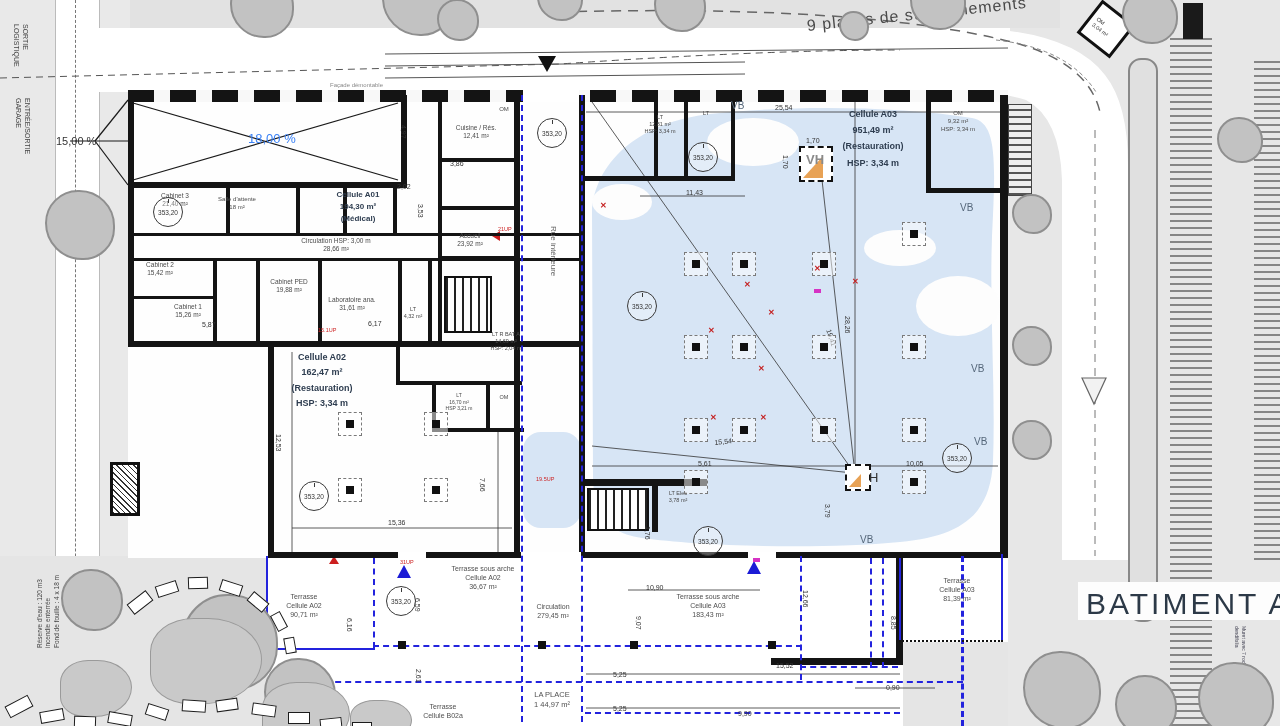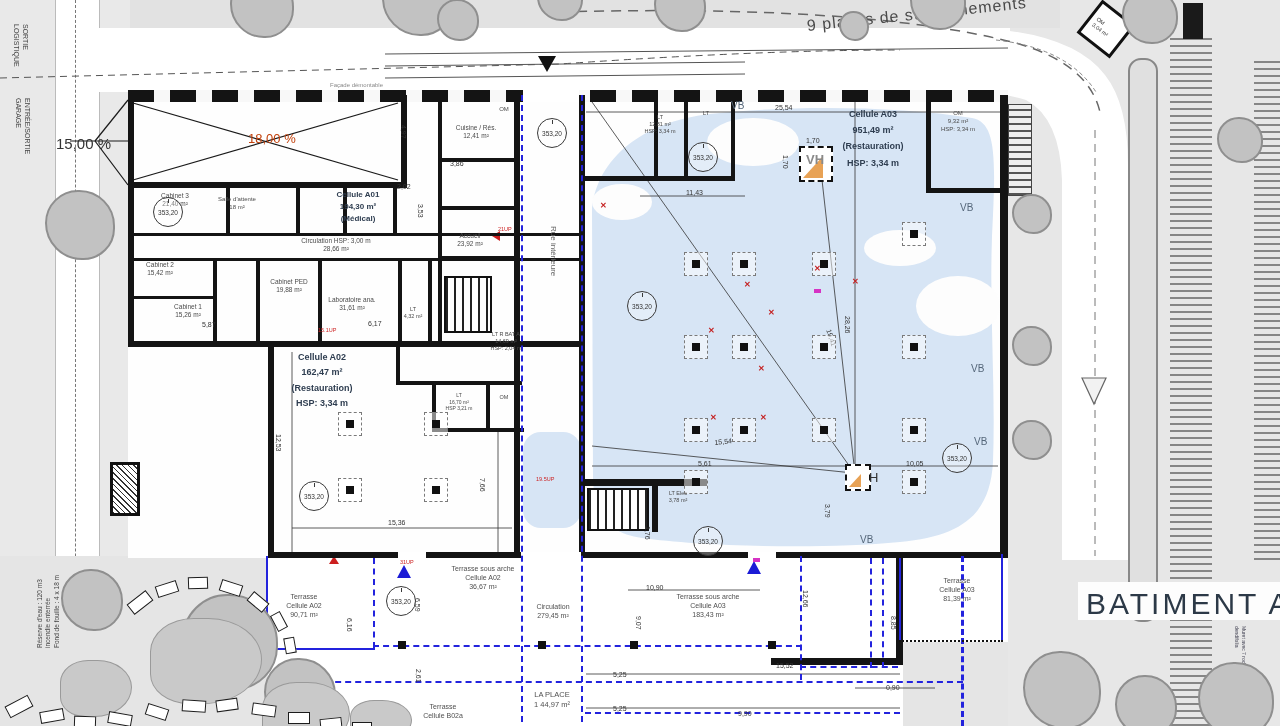--- a/index.html
+++ b/index.html
@@ -198,22 +198,22 @@
     <div class="bsh" style="left: 266px; top: 648px; width: 109px;"></div>
     <div class="dotk" style="left: 899px; top: 640px; width: 104px;"></div>
     <div class="abs" style="left: 398px; top: 641px; width: 8px; height: 8px; background: rgb(17, 17, 17);"></div>
     <div class="abs" style="left: 538px; top: 641px; width: 8px; height: 8px; background: rgb(17, 17, 17);"></div>
     <div class="abs" style="left: 630px; top: 641px; width: 8px; height: 8px; background: rgb(17, 17, 17);"></div>
     <div class="abs" style="left: 768px; top: 641px; width: 8px; height: 8px; background: rgb(17, 17, 17);"></div>
     <div class="lbl" style="left: 1086px; top: 584px; font-size: 30px; color: rgb(44, 57, 71); letter-spacing: 3px; font-weight: normal; transform: none;">BATIMENT A</div>
     <div class="lbl" style="left: 806px; top: 16px; font-size: 16px; color: rgb(74, 74, 74); letter-spacing: 1px; font-weight: normal; transform: rotate(-6deg);">9 places de stationnements</div>
     <div class="lbl" style="left: 330px; top: 82px; font-size: 6px; color: rgb(138, 138, 138); letter-spacing: 0px; font-weight: normal; transform: none;">Façade démontable</div>
     <div class="lbl" style="left: 558px; top: 226px; font-size: 8px; color: rgb(102, 102, 102); letter-spacing: 0px; font-weight: normal; transform: rotate(90deg);">Rue intérieure</div>
-    <div class="lbl" style="left: 248px; top: 131px; font-size: 13px; color: #c2410c; letter-spacing: 0px; font-weight: normal; transform: none;">18,00 %</div>
-    <div class="lbl" style="left: 56px; top: 134px; font-size: 15px; color: rgb(51, 51, 51); letter-spacing: 0px; font-weight: normal; transform: none;">15,00 %</div>
+    <div class="lbl" style="left: 248px; top: 131px; font-size: 13px; color: #3b82f6; letter-spacing: 0px; font-weight: normal; transform: none;">18,00 %</div>
+    <div class="lbl" style="left: 56px; top: 134px; font-size: 11px; color: rgb(51, 51, 51); letter-spacing: 0px; font-weight: normal; transform: none;">15,00 %</div>
     <div class="lbl" style="left: 30px; top: 24px; font-size: 7px; color: rgb(68, 68, 68); letter-spacing: 0px; font-weight: normal; transform: rotate(90deg);">SORTIE
 LOGISTIQUE</div>
     <div class="lbl" style="left: 32px; top: 98px; font-size: 7px; color: rgb(68, 68, 68); letter-spacing: 0px; font-weight: normal; transform: rotate(90deg);">ENTRÉE/SORTIE
 GARAGE</div>
     <div class="lbl" style="left: 36px; top: 648px; font-size: 6.5px; color: rgb(68, 68, 68); letter-spacing: 0px; font-weight: normal; transform: rotate(-90deg);">Réserve d'eau : 120 m3
 incendie enterrée
 Fond de fouille : 4 x 18 m</div>
     <div class="lbl" style="left: 1247px; top: 626px; font-size: 5px; color: rgb(68, 68, 85); letter-spacing: 0px; font-weight: normal; transform: rotate(90deg);">Muret avec 7 roches
 dendifolia</div>
     <div class="lbl" style="left: 1099px; top: 16px; font-size: 5.5px; color: rgb(51, 51, 51); letter-spacing: 0px; font-weight: normal; transform: rotate(38deg);">OM

